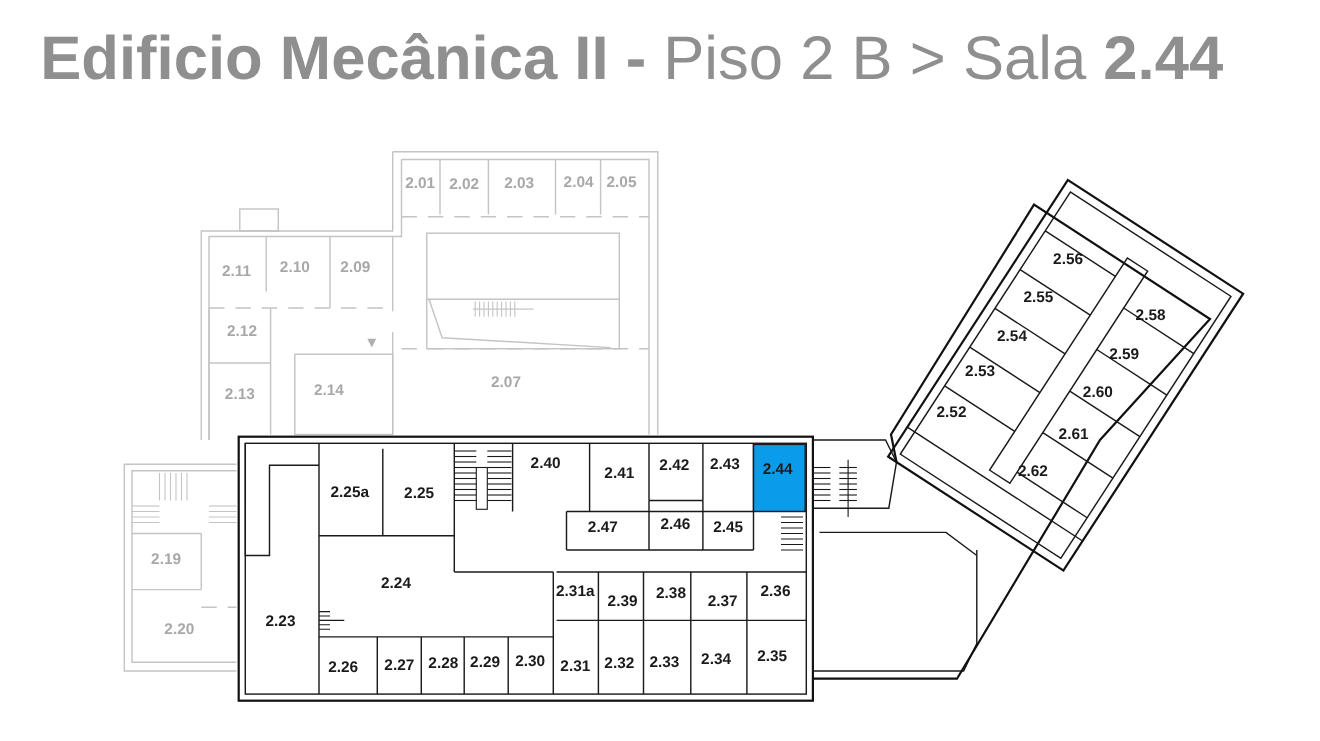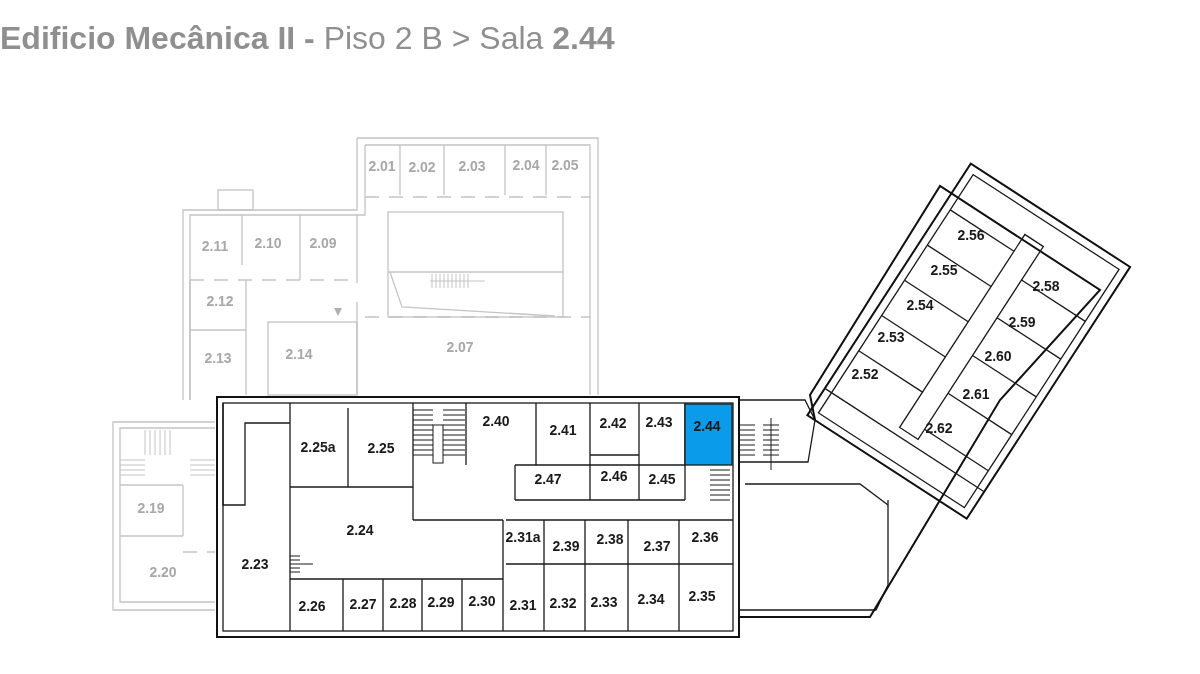--- a/index.html
+++ b/index.html
@@ -1,17 +1,17 @@
 <!DOCTYPE html>
 <html><head>
 <meta charset="utf-8">
 <style>
   html, body { margin:0; padding:0; background:#ffffff; }
   body { width:1200px; height:674px; overflow:hidden; position:relative; font-family:"Liberation Sans", sans-serif; }
-  .title { position:absolute; top:20px; left:0; width:1112px; text-align:left; font-size:32px; color:#8f8f8f; letter-spacing:0px; white-space:nowrap; }
+  .title { position:absolute; top:20px; left:0; width:1112px; text-align:right; font-size:56px; color:#8f8f8f; letter-spacing:0px; white-space:nowrap; }
   .title .b { font-weight:bold; }
   .title .l { font-weight:normal; }
   svg#plan { position:absolute; left:0; top:0; }
   .room-label { font-family:"Liberation Sans", sans-serif; font-size:14px; text-anchor:middle; dominant-baseline:middle; }
   .room-label.active { fill:#1a1a1a; font-weight:bold; }
   .room-label.inactive { fill:#a8a8a8; font-weight:bold; }
   .wall-dark { stroke:#1a1a1a; stroke-width:1.3; fill:none; }
   .wall-thick { stroke:#111; stroke-width:2; fill:none; }
   .wall-light { stroke:#c4c4c4; stroke-width:1.3; fill:none; }
   .dash-light { stroke:#c4c4c4; stroke-width:1.3; fill:none; stroke-dasharray:14 10; }

